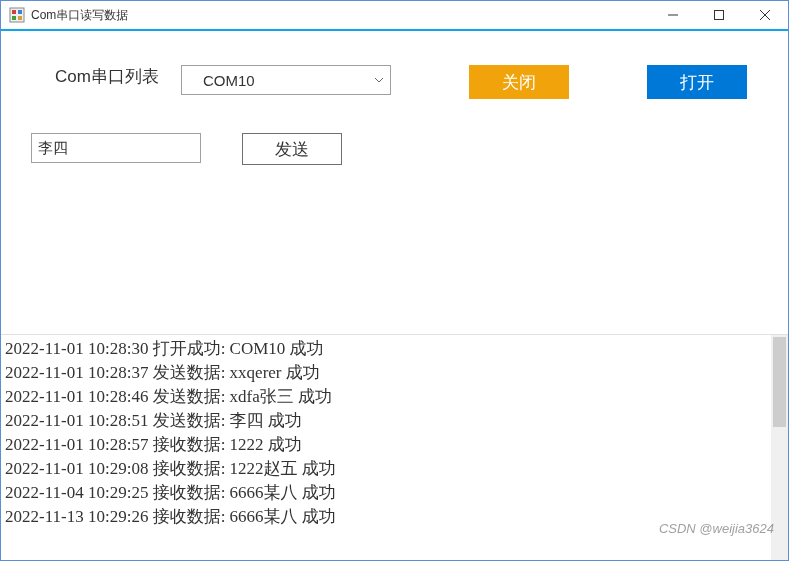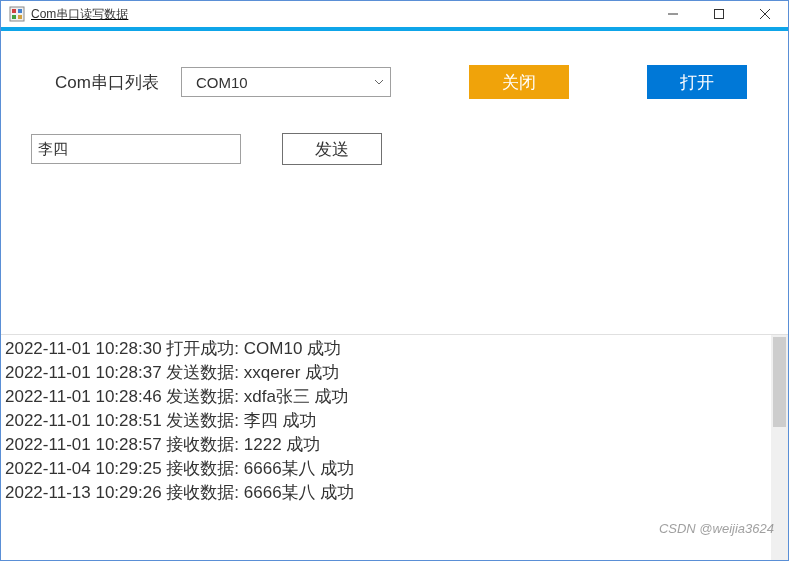--- a/index.html
+++ b/index.html
@@ -1,42 +1,42 @@
 <!DOCTYPE html>
 <html><head>
   <meta charset="utf-8">
   <style>
     * { box-sizing: border-box; margin: 0; padding: 0; }
     body { font-family: "Microsoft YaHei", "SimSun", Arial, sans-serif; background: #fff; }
     .window { width: 789px; height: 561px; border: 1px solid #5a8fd6; background: #fff; position: relative; display: flex; flex-direction: column; }
-    .titlebar { height: 30px; background: #fff; display: flex; align-items: center; border-bottom: 4px solid #0ea5e9; padding-left: 8px; text-decoration: underline; }
+    .titlebar { height: 30px; background: #fff; display: flex; align-items: center; border-bottom: 2px solid #0ea5e9; padding-left: 8px; }
     .titlebar-icon { width: 16px; height: 16px; margin-right: 6px; }
     .titlebar-title { font-size: 12px; color: #333; flex: 1; }
     .titlebar-controls { display: flex; height: 100%; }
     .titlebar-btn { width: 46px; height: 100%; display: flex; align-items: center; justify-content: center; color: #555; font-size: 14px; cursor: pointer; }
     
     .client-area { flex: 1; display: flex; flex-direction: column; position: relative; }
     .form-area { padding: 34px 30px 0 30px; }
-    .form-row { display: flex; align-items: center; margin-bottom: 34px; }
+    .form-row { display: flex; align-items: flex-start; margin-bottom: 34px; }
     .label { width: 150px; text-align: right; font-size: 17px; color: #333; padding-right: 22px; }
     
-    .combo { position: relative; width: 210px; height: 30px; border: 1px solid #a0a0a0; background: #fff; display: flex; align-items: center; padding-left: 14px; font-size: 15px; color: #333; cursor: pointer; }
+    .combo { position: relative; width: 210px; height: 30px; border: 1px solid #a0a0a0; background: #fff; display: flex; align-items: center; padding-left: 21px; font-size: 15px; color: #333; cursor: pointer; }
     .combo-arrow { position: absolute; right: 0; top: 0; width: 22px; height: 100%; display: flex; align-items: center; justify-content: center; }
     .combo-arrow svg { width: 8px; height: 5px; }
     
-    .textinput { width: 210px; height: 30px; border: 1px solid #a0a0a0; background: #fff; padding: 2px 6px; font-size: 15px; color: #333; font-family: inherit; }
+    .textinput { width: 170px; height: 30px; border: 1px solid #a0a0a0; background: #fff; padding: 2px 6px; font-size: 15px; color: #333; font-family: inherit; }
     
     .btn { width: 100px; height: 34px; display: flex; align-items: center; justify-content: center; font-size: 17px; cursor: pointer; border: none; font-family: inherit; }
     .btn-open { background: #0078d7; color: #fff; margin-left: 78px; }
     .btn-close { background: #f0a30a; color: #fff; margin-left: 78px; }
     .btn-send { background: #fff; color: #333; border: 1px solid #707070; width: 100px; height: 32px; margin-left: 41px; }
     
     .log-area { position: absolute; left: 0; right: 0; bottom: 0; height: 226px; border-top: 1px solid #e0e0e0; overflow: hidden; display: flex; }
     .log-content { flex: 1; padding: 2px 4px; font-size: 17px; line-height: 24px; color: #333; white-space: nowrap; overflow: hidden; }
-    .log-line { font-family: Liberation Sans, sans-serif; }
+    .log-line { font-family: Liberation Serif, serif; }
     .scrollbar { width: 17px; background: #f0f0f0; position: relative; }
     .scrollthumb { position: absolute; top: 2px; left: 2px; right: 2px; height: 90px; background: #cdcdcd; border-radius: 0; }
     
     .watermark { position: absolute; right: 14px; bottom: 24px; font-size: 13px; color: rgba(120,120,120,0.7); font-style: italic; font-family: Arial, sans-serif; pointer-events: none; }
   </style>
 </head>
 <body>
 
 <div class="window">
   <div class="titlebar">
@@ -91,20 +91,21 @@
       </div>
     </div>
 
     <div class="log-area">
       <div class="log-content">
         <div class="log-line">2022-11-01 10:28:30 打开成功: COM10 成功</div>
         <div class="log-line">2022-11-01 10:28:37 发送数据: xxqerer 成功</div>
         <div class="log-line">2022-11-01 10:28:46 发送数据: xdfa张三 成功</div>
         <div class="log-line">2022-11-01 10:28:51 发送数据: 李四 成功</div>
         <div class="log-line">2022-11-01 10:28:57 接收数据: 1222 成功</div>
+        <div class="log-line">2022-11-01 10:29:08 接收数据: 1222赵五 成功</div>
         <div class="log-line">2022-11-04 10:29:25 接收数据: 6666某八 成功</div>
         <div class="log-line">2022-11-13 10:29:26 接收数据: 6666某八 成功</div>
       </div>
       <div class="scrollbar">
         <div class="scrollthumb"></div>
       </div>
     </div>
 
     <div class="watermark">CSDN @weijia3624</div>
   </div>

